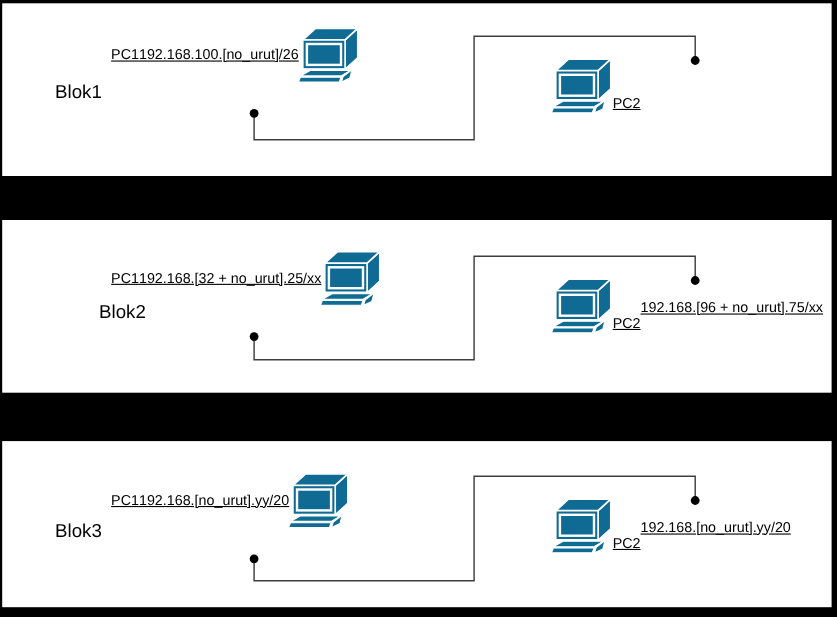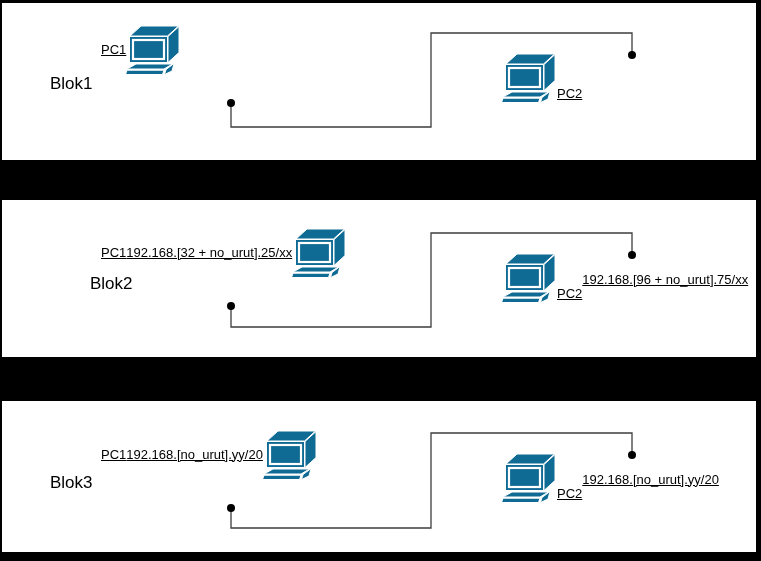--- a/index.html
+++ b/index.html
@@ -76,20 +76,21 @@
   </defs>
 </svg>
 
 <div class="page">
 
   <section class="block" style="top:3px;height:157px;">
     <span class="block-label" style="top:73px;">Blok1</span>
 
     <div class="pc pc-top" style="left:99px;top:18px;">
       <div class="pc-name">PC1</div>
+      <div class="pc-ip">192.168.100.[no_urut]/26</div>
       <svg class="pc-icon" viewBox="0 0 55 52">
           <use href="#pc-symbol"></use>
         </svg>
     </div>
 
     <div class="pc pc-bottom" style="left:500px;top:50px;">
       <svg class="pc-icon" viewBox="0 0 55 52">
           <use href="#pc-symbol"></use>
         </svg>
       <div class="pc-name">PC2</div>

